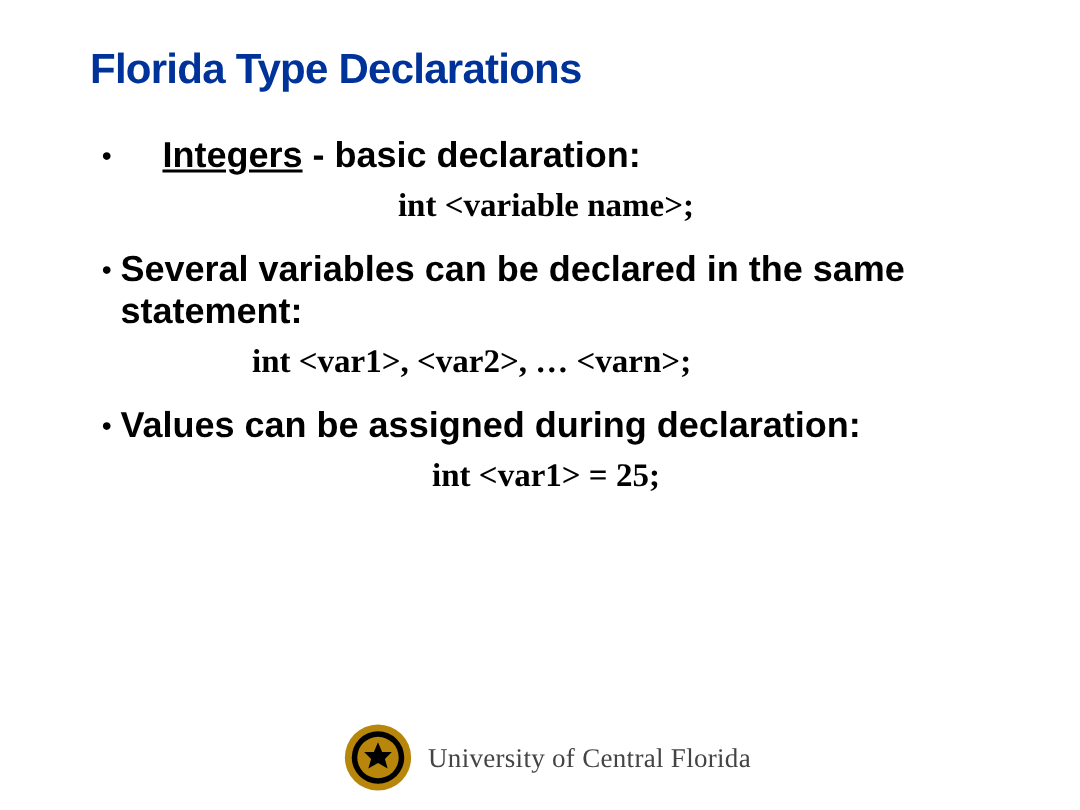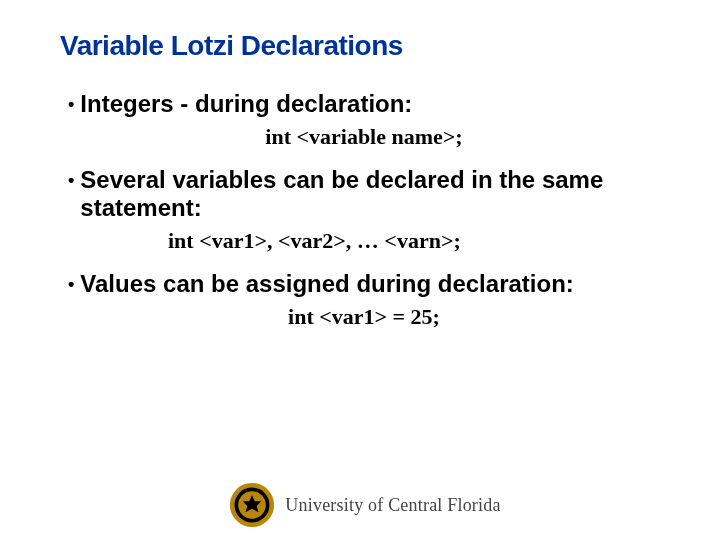--- a/index.html
+++ b/index.html
@@ -40,20 +40,22 @@
       margin-right: 6px;
       font-weight: bold;
     }
     .bullet-text {
       color: #000;
       font-size: 24px;
       font-weight: bold;
       line-height: 28px;
     }
     .bullet-text .underline {
+      text-decoration: underline;
+      margin-left: 28px;
     }
     .code-line {
       font-family: Liberation Serif, serif;
       font-size: 22px;
       font-weight: bold;
       color: #000;
       text-align: center;
       margin: 6px 0 16px 0;
     }
     .code-line.left-pad {
@@ -92,28 +94,28 @@
       font-weight: bold;
       color: #000;
       padding-bottom: 6px;
     }
   </style>
 </head>
 <body>
 
 <div class="slide">
 
-  <h1 class="title">Variable Lotzi Declarations</h1>
+  <h1 class="title">Florida Type Declarations</h1>
 
   <div class="content">
 
     <div class="bullet-item">
       <span class="bullet">•</span>
       <span class="bullet-text">
-        <span class="underline">Integers</span><span> - during declaration:</span>
+        <span class="underline">Integers</span><span> - basic declaration:</span>
       </span>
     </div>
     <div class="code-line">int &lt;variable name&gt;;</div>
 
     <div class="bullet-item">
       <span class="bullet">•</span>
       <span class="bullet-text">Several variables can be declared in the same statement:</span>
     </div>
     <div class="code-line left-pad">int &lt;var1&gt;, &lt;var2&gt;, … &lt;varn&gt;;</div>
 

